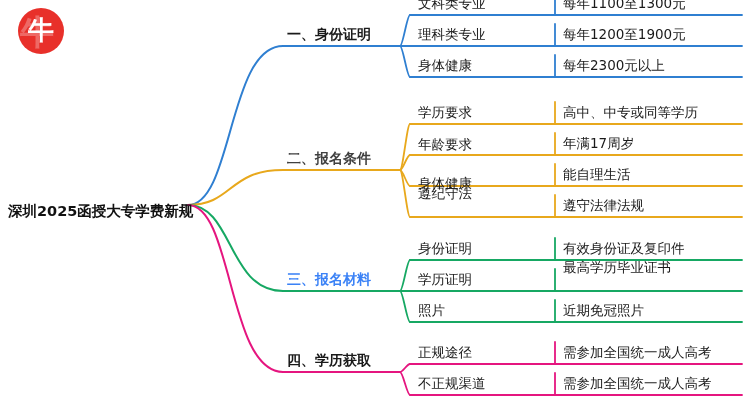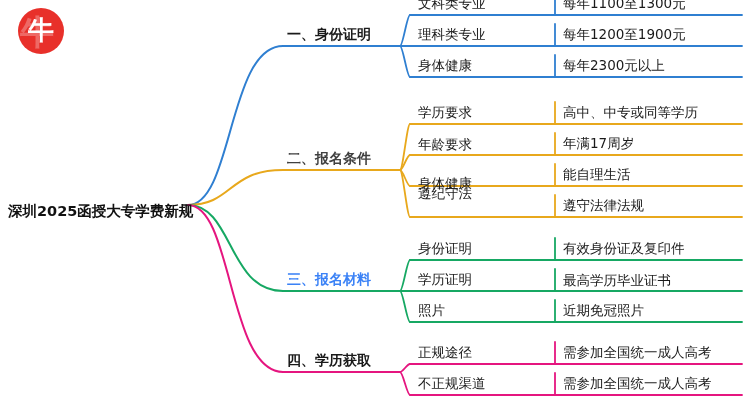--- a/index.html
+++ b/index.html
@@ -179,21 +179,21 @@
       <div class="node leaf" style="left: 418px; top: 145px;">年龄要求</div>
       <div class="node leafval" style="left: 563px; top: 144px;">年满17周岁</div>
       <div class="node leaf" style="left: 418px; top: 184px;">身体健康</div>
       <div class="node leafval" style="left: 563px; top: 175px;">能自理生活</div>
       <div class="node leaf" style="left: 418px; top: 194px;">遵纪守法</div>
       <div class="node leafval" style="left: 563px; top: 206px;">遵守法律法规</div>
       <div class="node branch" style="left: 287px; top: 280px; color: #3b82f6;">三、报名材料</div>
       <div class="node leaf" style="left: 418px; top: 249px;">身份证明</div>
       <div class="node leafval" style="left: 563px; top: 249px;">有效身份证及复印件</div>
       <div class="node leaf" style="left: 418px; top: 280px;">学历证明</div>
-      <div class="node leafval" style="left: 563px; top: 281px;">最高学历毕业证书</div>
+      <div class="node leafval" style="left: 563px; top: 268px;">最高学历毕业证书</div>
       <div class="node leaf" style="left: 418px; top: 311px;">照片</div>
       <div class="node leafval" style="left: 563px; top: 311px;">近期免冠照片</div>
       <div class="node branch" style="left: 287px; top: 361px; color: rgb(26, 26, 26);">四、学历获取</div>
       <div class="node leaf" style="left: 418px; top: 353px;">正规途径</div>
       <div class="node leafval" style="left: 563px; top: 353px;">需参加全国统一成人高考</div>
       <div class="node leaf" style="left: 418px; top: 384px;">不正规渠道</div>
       <div class="node leafval" style="left: 563px; top: 384px;">需参加全国统一成人高考</div>
     </div>
 
 </div>

